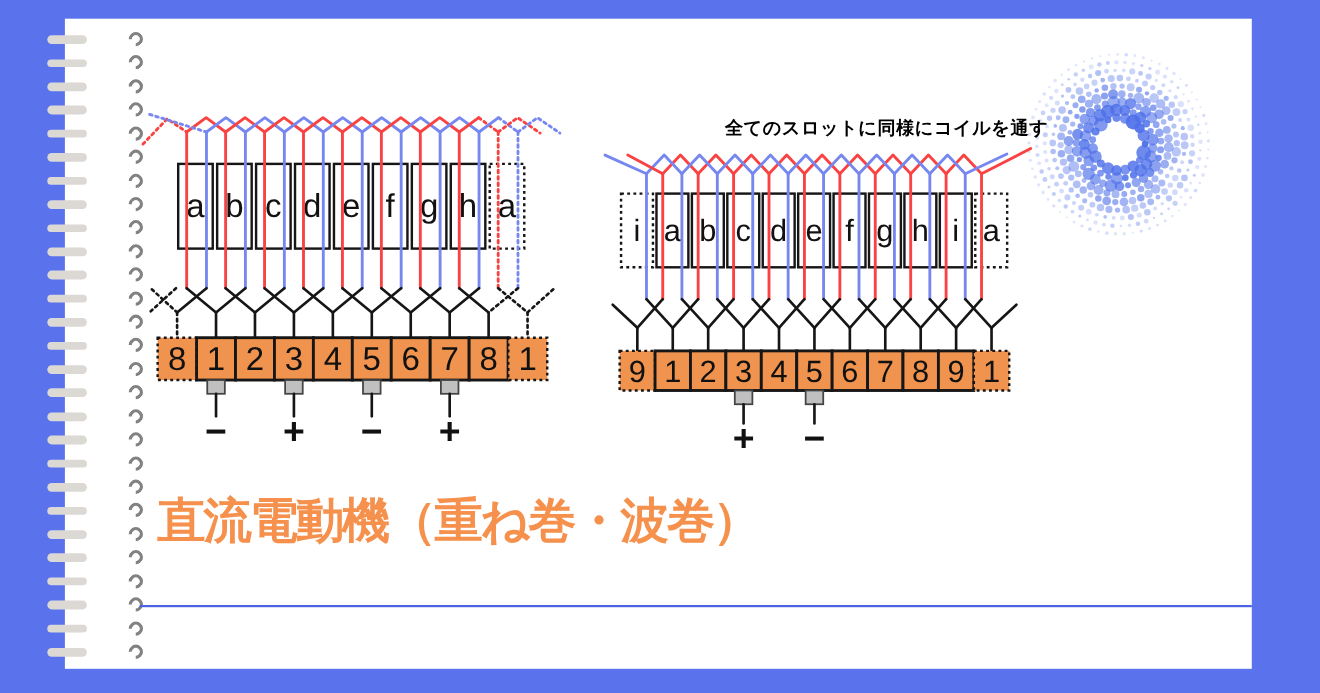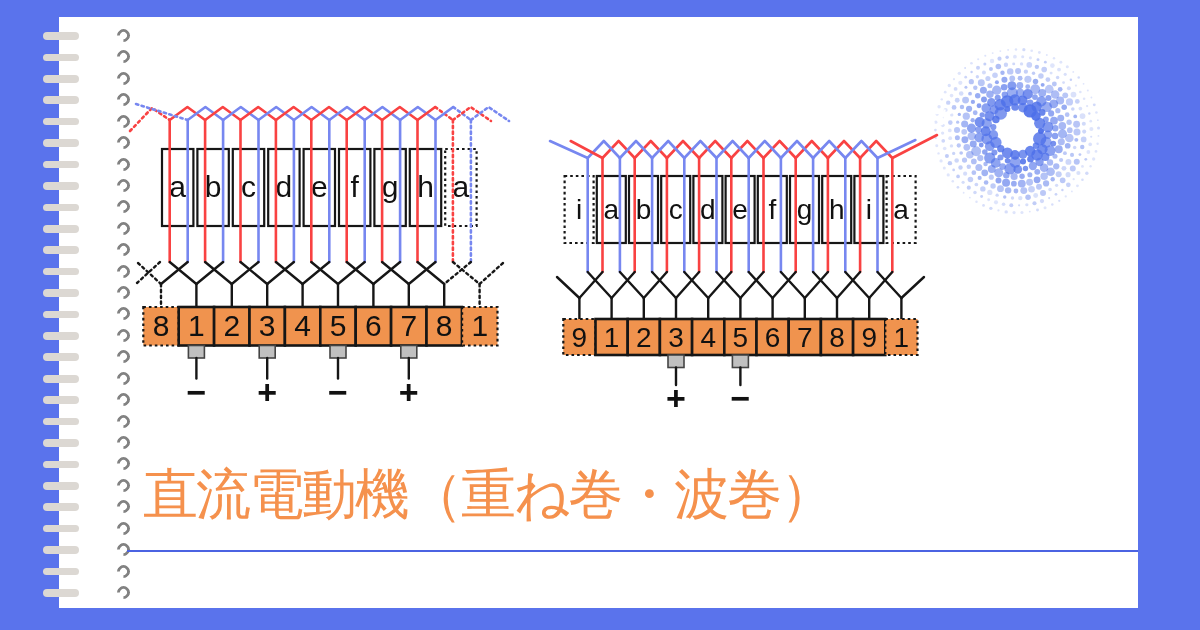--- a/index.html
+++ b/index.html
@@ -24,22 +24,22 @@
     border-left-color:transparent;transform:rotate(-45deg);
   }
   
   .ring{width:90px;}
   #diagram-svg{position:absolute;left:0;top:0;}
   #caption{
     position:absolute;left:658px;top:106px;width:296px;text-align:center;
     font-size:16.5px;font-weight:bold;color:#262626;letter-spacing:.5px;
   }
   #title{
-    position:absolute;left:143px;top:458px;width:980px;
-    font-size:55px;font-weight:normal;color:var(--orange,#f5924e);
+    position:absolute;left:143px;top:444px;width:980px;
+    font-size:44px;font-weight:bold;color:var(--orange,#f5924e);
     letter-spacing:-2px;white-space:nowrap;
   }
   #title-underline{
     position:absolute;left:127px;top:550px;width:1011px;height:2.4px;
     background:var(--underline,#4b63e2);
   }
 </style>
 </head>
 <body style="--bg: #5a73ec; --paper: #ffffff; --orange: #f5914d; --underline: #4b63e2; --ringbar: #dcd8d3; --ringhook: #828282;">
 
@@ -784,16 +784,16 @@
       <text x="901.4" y="347" text-anchor="middle" fill="#111" font-size="28" font-family="&quot;Liberation Sans&quot;,&quot;DejaVu Sans&quot;,sans-serif" font-weight="normal">1</text>
       <rect x="668" y="355" width="16" height="12.5" fill="#c0c0c0" stroke="#444" stroke-width="1.6"></rect>
       <polyline points="676,367.5 676,385" fill="none" stroke="#161616" stroke-width="2.4" stroke-linecap="round" stroke-linejoin="round"></polyline>
       <text x="676" y="410" text-anchor="middle" fill="#111" font-size="34" font-family="&quot;Liberation Sans&quot;,&quot;DejaVu Sans&quot;,sans-serif" font-weight="bold">+</text>
       <rect x="732.4" y="355" width="16" height="12.5" fill="#c0c0c0" stroke="#444" stroke-width="1.6"></rect>
       <polyline points="740.4,367.5 740.4,385" fill="none" stroke="#161616" stroke-width="2.4" stroke-linecap="round" stroke-linejoin="round"></polyline>
       <text x="740.4" y="410" text-anchor="middle" fill="#111" font-size="34" font-family="&quot;Liberation Sans&quot;,&quot;DejaVu Sans&quot;,sans-serif" font-weight="bold">−</text>
     </g>
   </svg>
 
-<div id="caption" style="color: #ffffff;">全てのスロットに同様にコイルを通す</div>
+<div id="caption" style="color: #000000;">全てのスロットに同様にコイルを通す</div>
 
 <div id="title">直流電動機（重ね巻・波巻）</div>
 <div id="title-underline"></div>
 
 </body></html>

